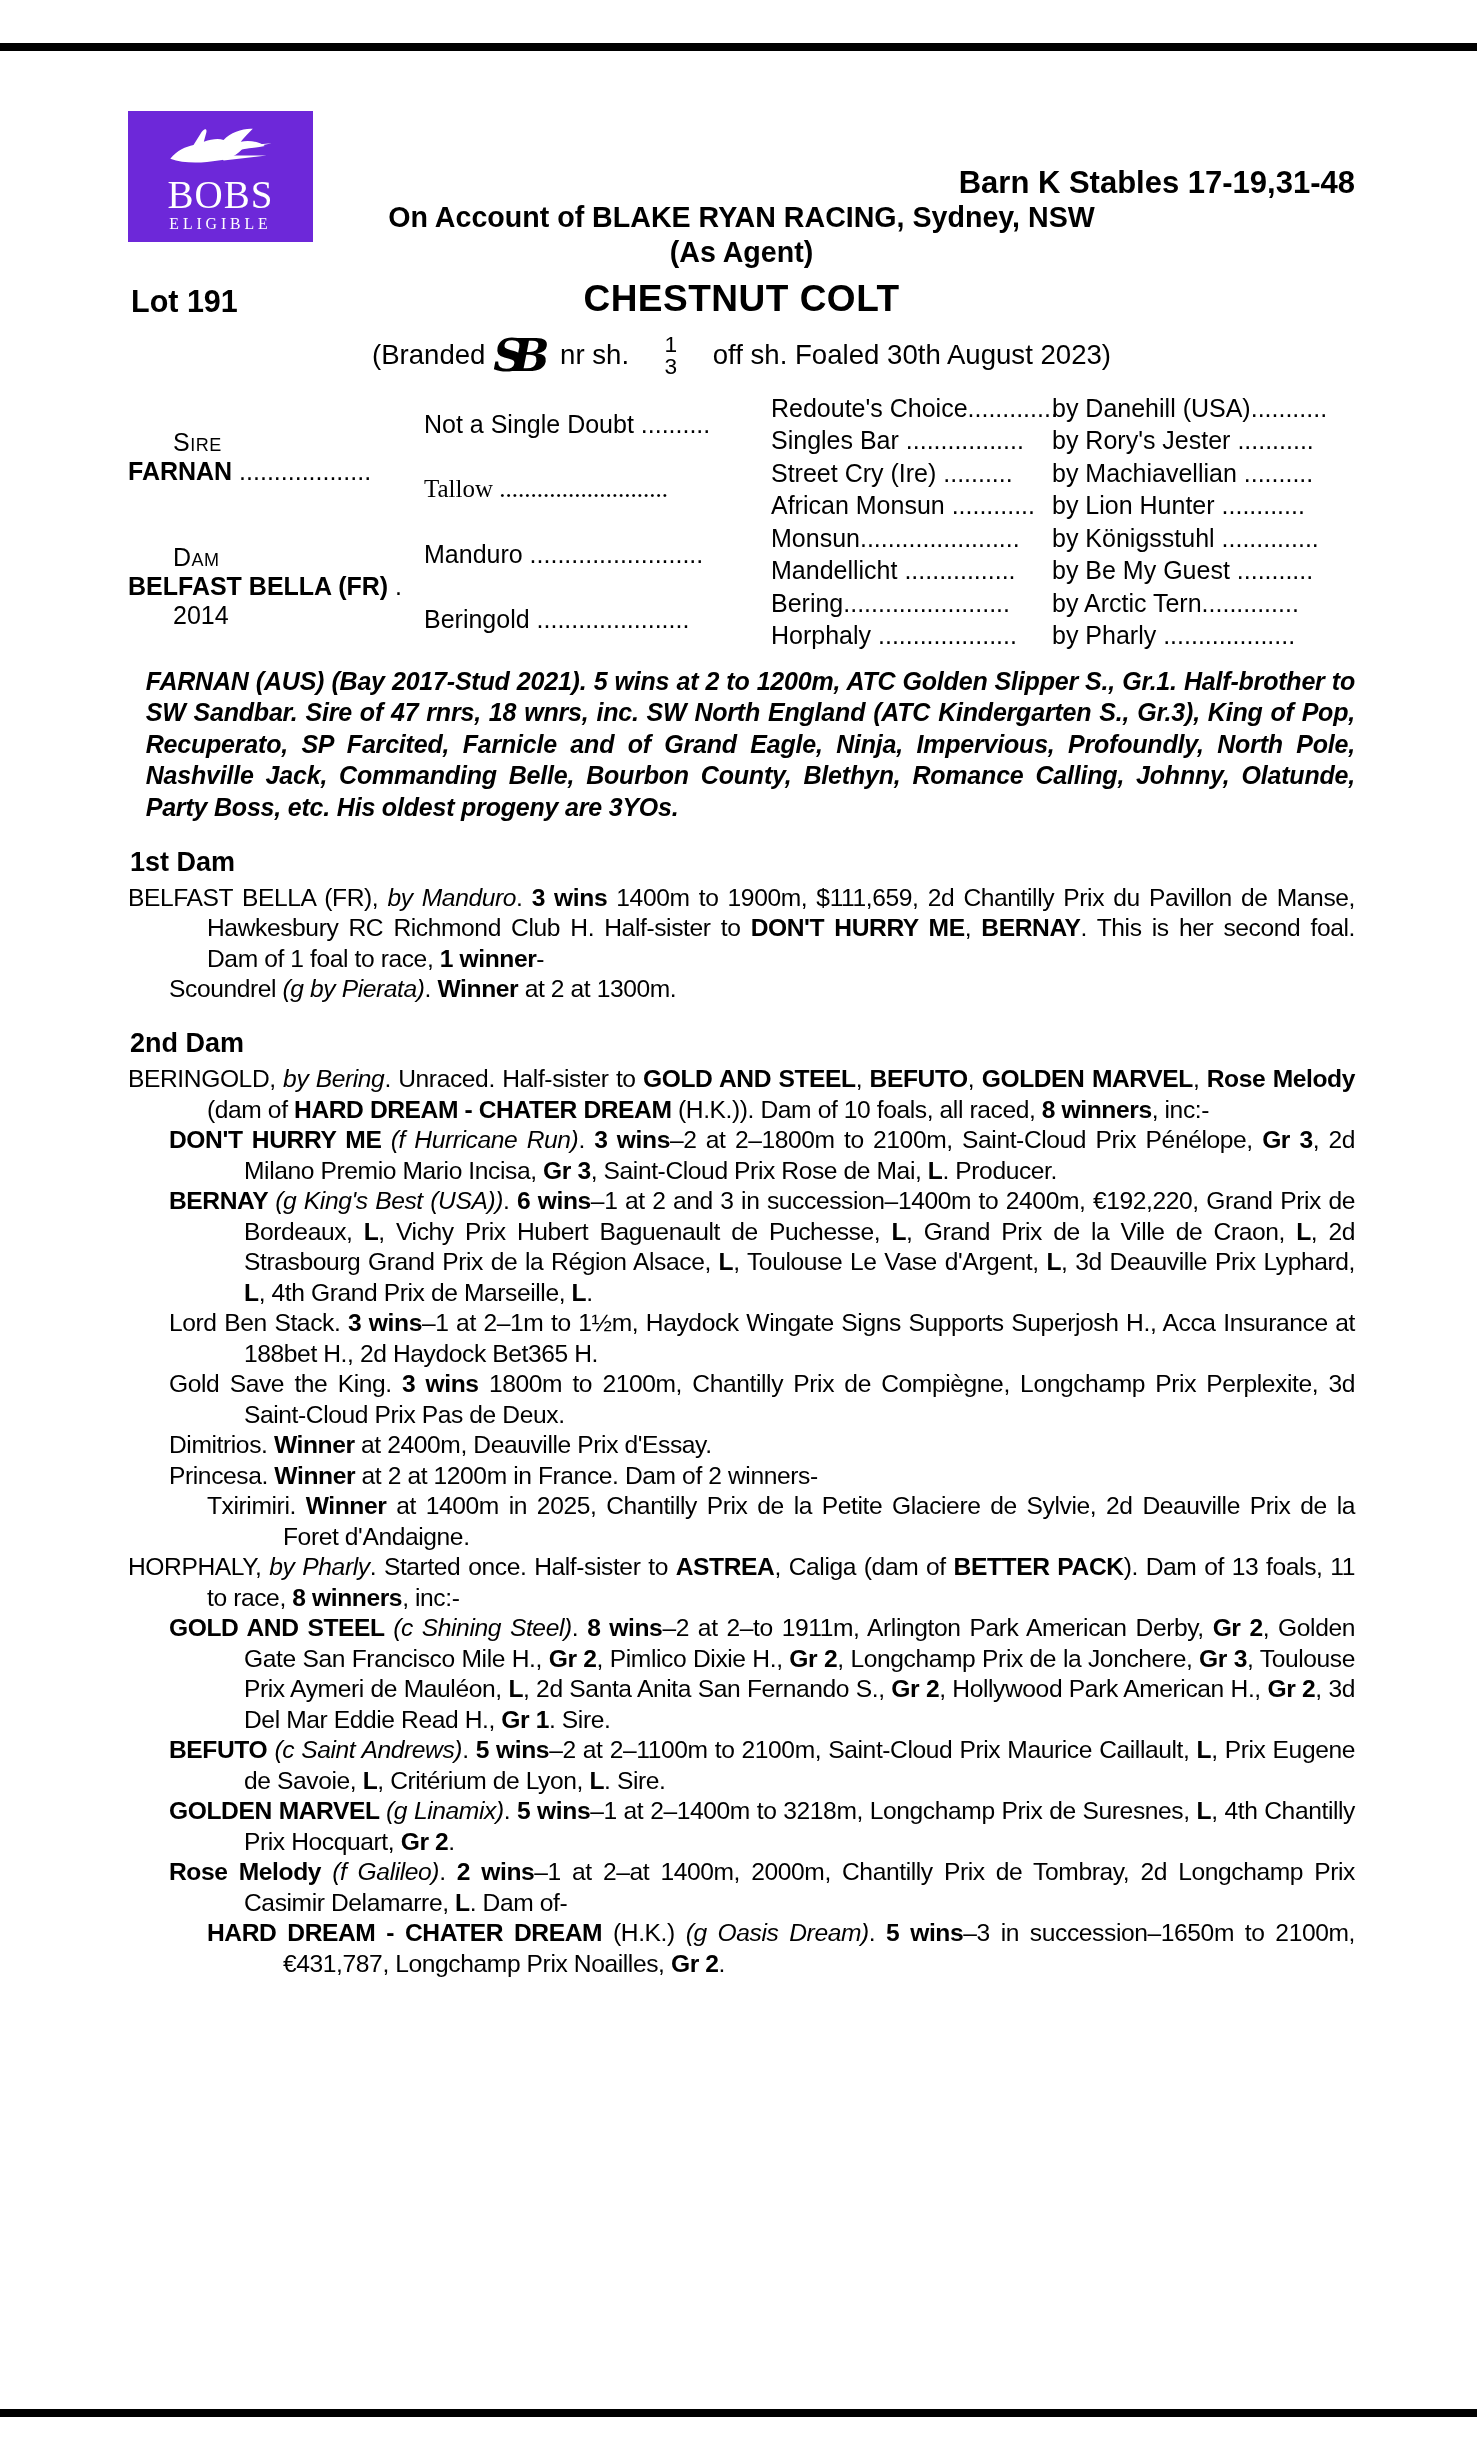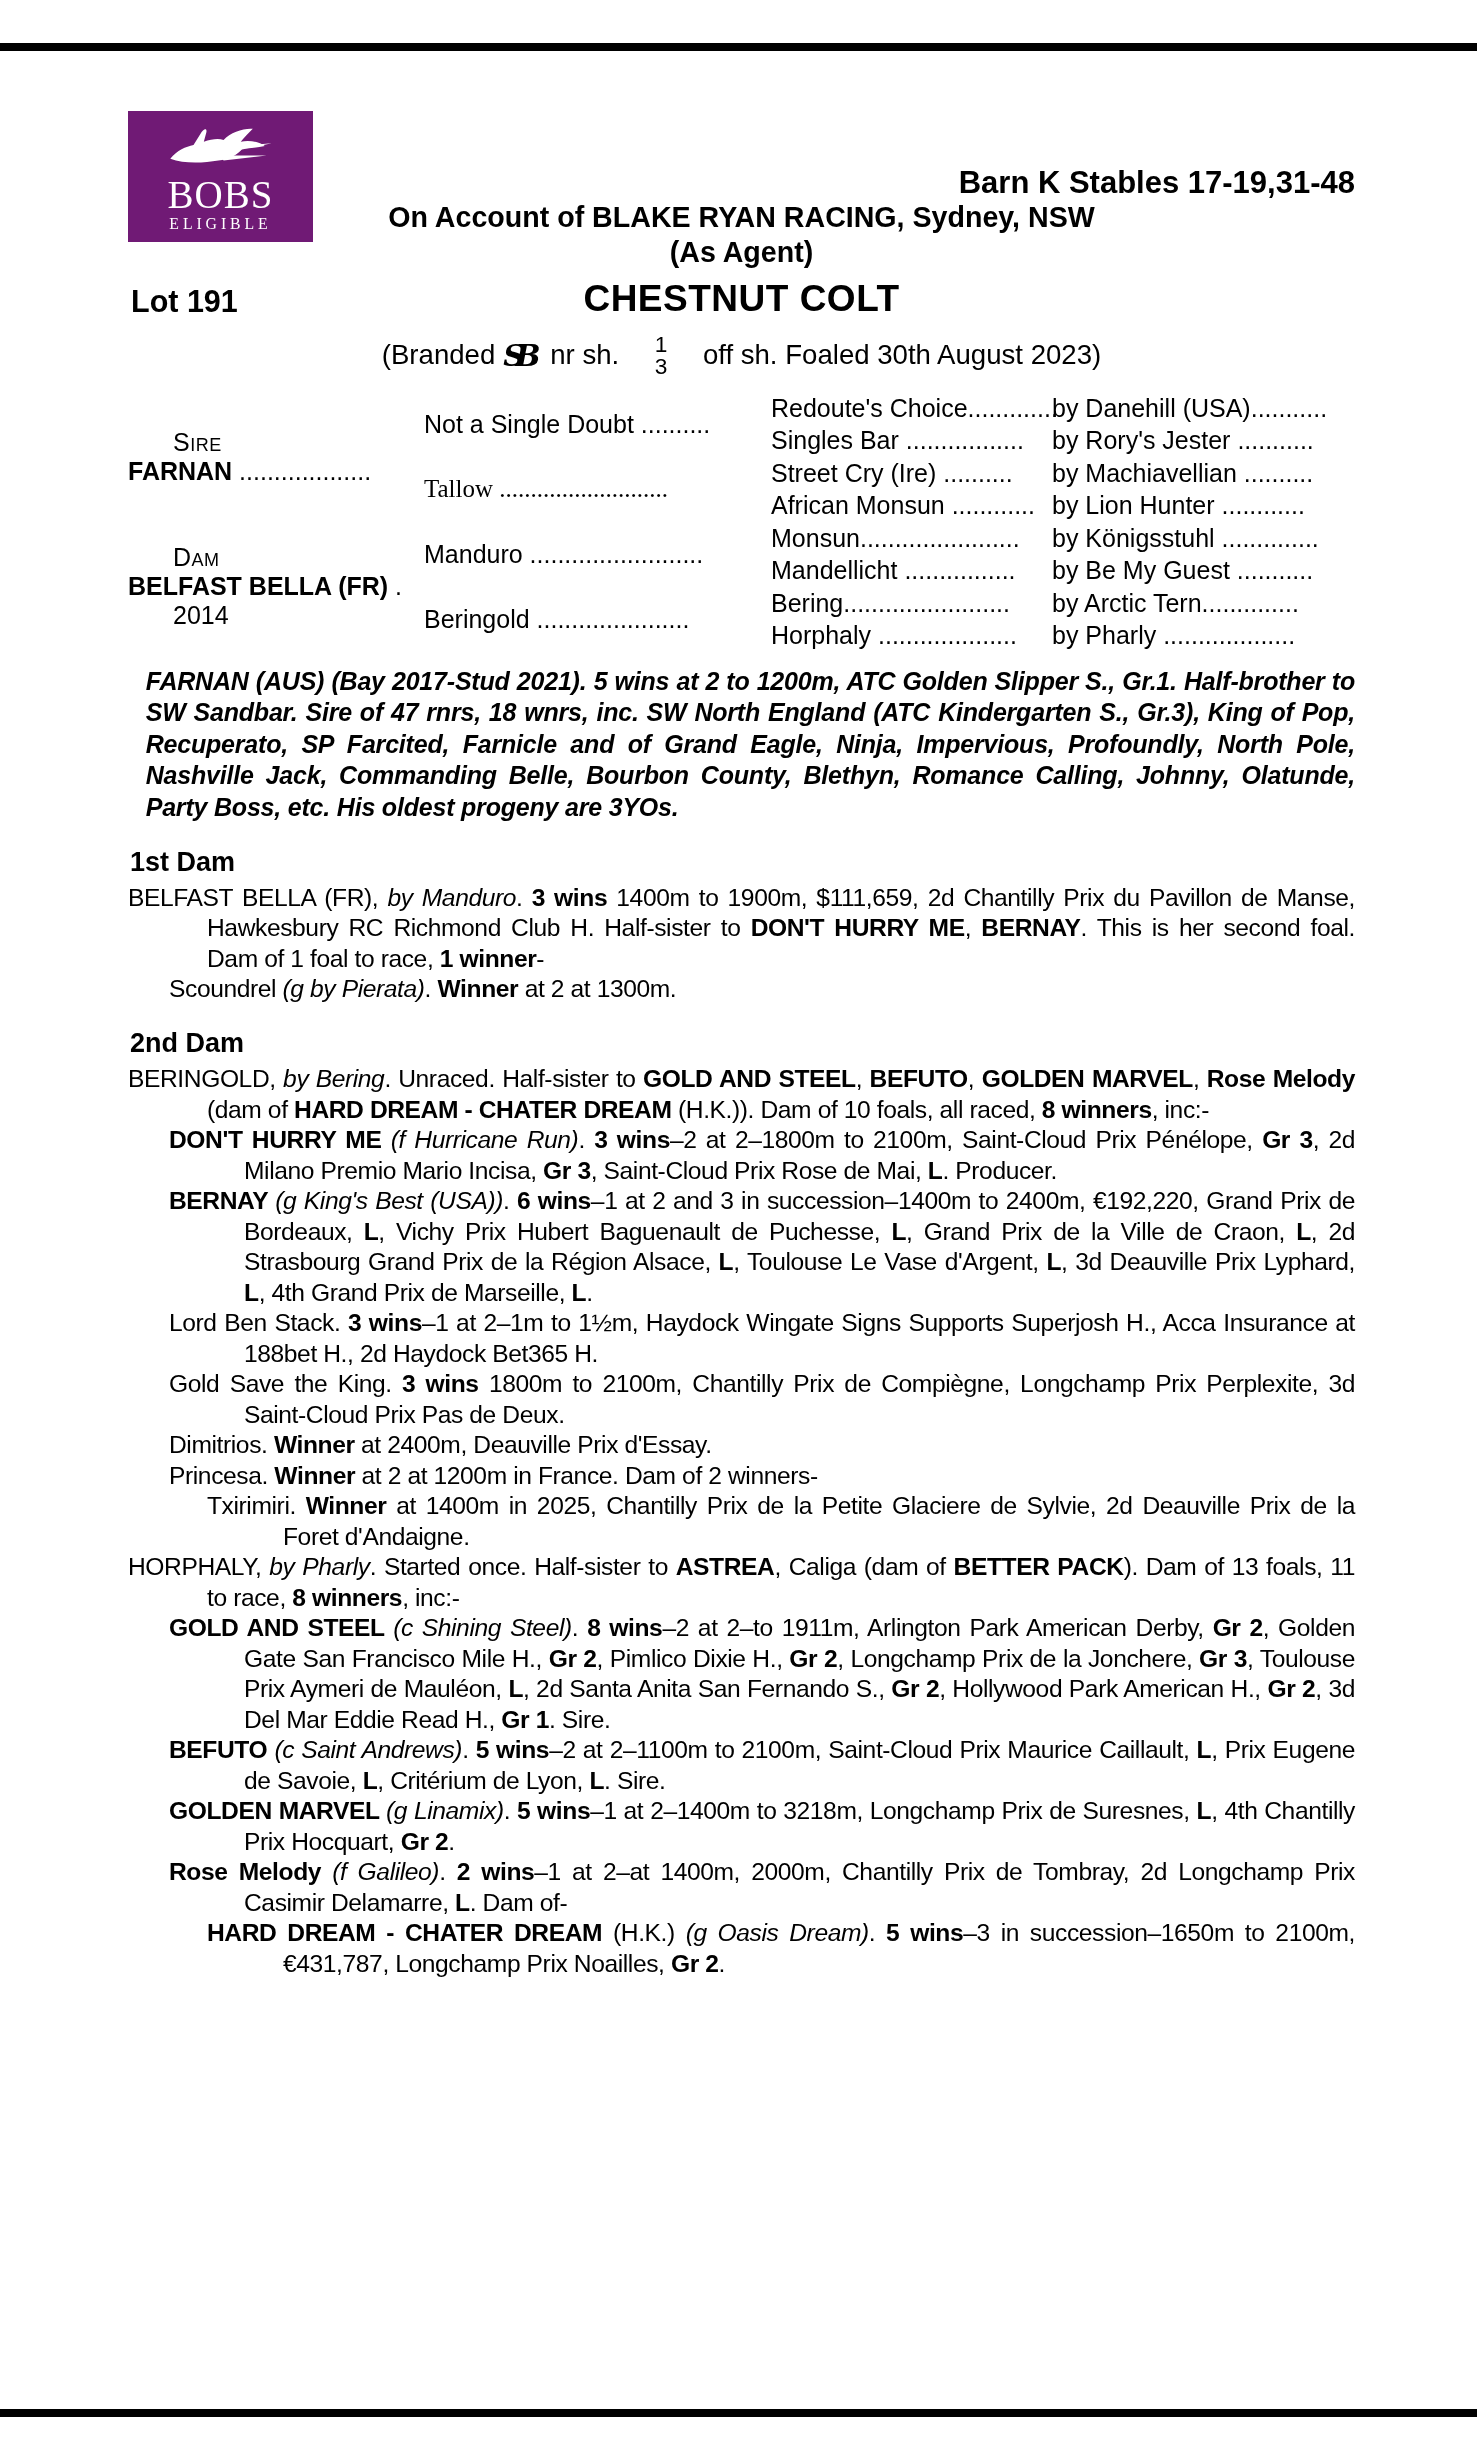--- a/index.html
+++ b/index.html
@@ -12,21 +12,21 @@
   }
   .hr{ position:absolute; left:0; width:100%; height:7.9px; background:#000; }
   .hr-top{ top:43px; }
   .hr-bottom{ top:2409px; }
 
   .content{ position:absolute; left:128px; top:0; width:1227px; }
 
   
   .logo{
     position:absolute; left:0; top:111px; width:185px; height:131px;
-    background:#701a75; color:#fff;
+    background:#6d28d9; color:#fff;
     display:flex; flex-direction:column; align-items:center; justify-content:flex-end;
     padding:4.9px 3.9px 8.9px;
   }
   .logo-horse{ height:53px; display:flex; align-items:center; margin-bottom:2px; }
   .logo-bobs{ font-family:"Liberation Serif","DejaVu Serif",serif; font-size:39px; line-height:35px; letter-spacing:1px; }
   .logo-eligible{ font-family:"Liberation Serif","DejaVu Serif",serif; font-size:15.8px; letter-spacing:3.9px; margin-top:3px; }
 
   
   .header-lines{ padding-top:165px; }
   .barn{ text-align:right; font-weight:700; font-size:31px; line-height:35px; }
@@ -34,21 +34,21 @@
   .agent{ text-align:center; font-weight:700; font-size:28.6px; line-height:35px; }
 
   .lot-row{ position:relative; margin-top:7.9px; height:47px; }
   .lot{ position:absolute; left:3px; top:5.9px; font-size:30.5px; font-weight:700; }
   .colt-title{ text-align:center; font-size:37px; font-weight:700; letter-spacing:0.5px; }
 
   .branded{ display:flex; justify-content:center; align-items:center; font-size:27.6px; margin-top:7.9px; }
   .branded .seg{ margin:0 5.9px; }
   .brand-glyph{
     font-family:"DejaVu Serif","Liberation Serif",serif; font-style:italic; font-weight:700;
-    font-size:30px; line-height:39px; letter-spacing:-0.32em; padding-right:0.38em; margin:0 2px;
+    font-size:45px; line-height:39px; letter-spacing:-0.32em; padding-right:0.38em; margin:0 2px;
   }
   .fraction{ display:inline-flex; flex-direction:column; align-items:center;
     font-size:22.7px; line-height:22.7px; margin:0 29.6px; }
 
   
   .pedigree{
     display:grid; grid-template-columns:296px 347px 281px 304px;
     grid-template-rows:repeat(8,32.5px);
     margin-top:13.8px; font-size:25px; white-space:nowrap;
   }

